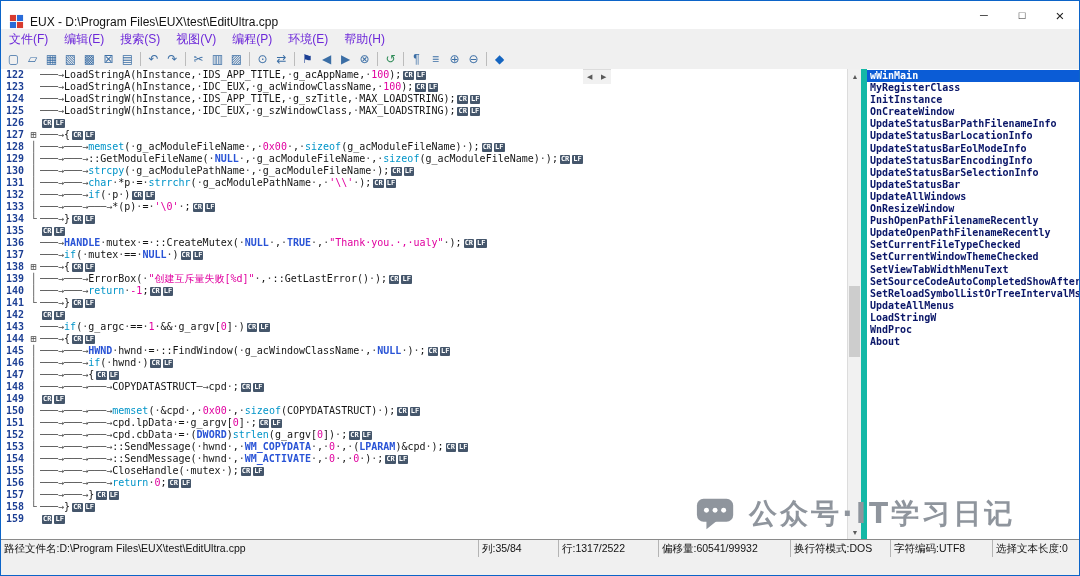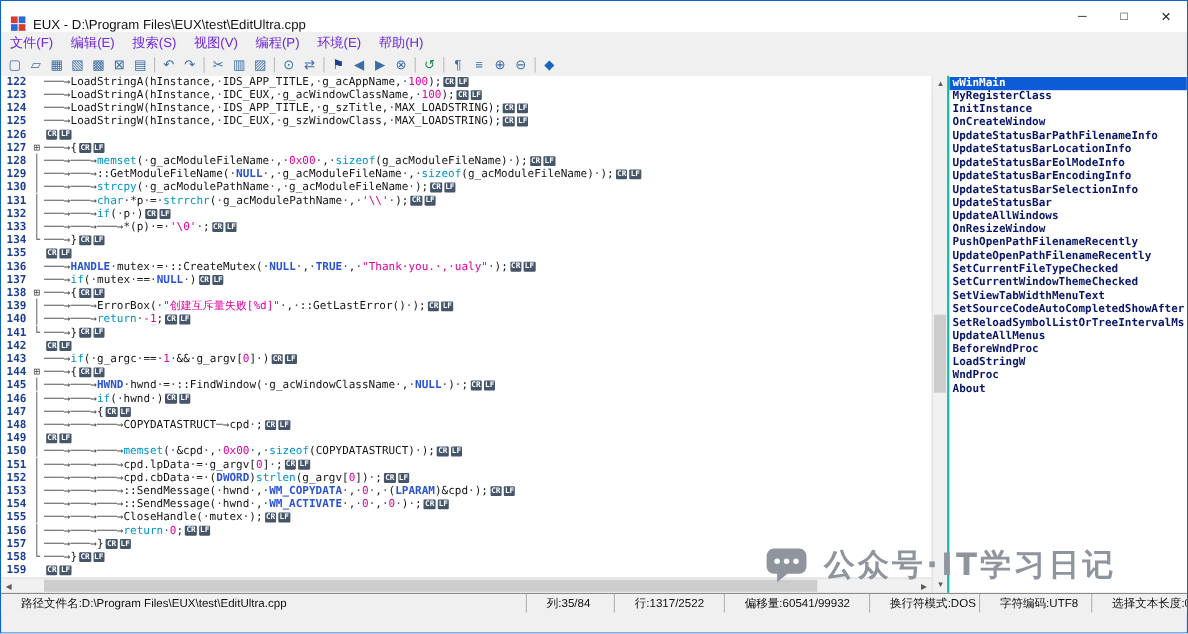--- a/index.html
+++ b/index.html
@@ -13,45 +13,45 @@
   .wbtn.close{font-size:15px}
   .menubar{height:20px;background:#f0f0f0;display:flex;align-items:center;flex:none}
   .menu-item{font-size:12px;padding:0 8px;height:100%;display:flex;align-items:center;color:#6d28d9}
   .toolbar{height:20px;background:#f0f0f0;display:flex;align-items:center;flex:none;padding-left:3px}
   .tbtn{width:19px;height:18px;display:flex;align-items:center;justify-content:center}
   .tglyph{font-size:12px;color:#3b6ea5;line-height:1}
   .tsep{width:1px;height:14px;background:#bcbcbc;margin:0 3px}
   .tabbar{height:18px;background:#e4e2e0;display:flex;align-items:flex-end;flex:none;padding-left:3px;border-bottom:1px solid #9a9a9a}
   .tab{background:#fff;border:1px solid #9a9a9a;border-bottom:none;font-size:11px;padding:1px 9px 2px;color:#111;white-space:nowrap}
   .main{height:470px;display:flex;flex:none;background:#fff}
-  .editor-col{flex:1;display:flex;flex-direction:column;min-width:0}
+  .editor-col{flex:1;display:flex;flex-direction:row;min-width:0}
   .code-area{height:456px;overflow:hidden;font-family:"DejaVu Sans Mono","Liberation Mono",monospace;font-size:10px;background:#fff}
   .code-line{display:flex;height:12px;line-height:12px;white-space:pre}
   .ln{width:26px;flex:none;text-align:right;padding-right:3px;color:#1c3f94;font-weight:bold}
   .fold{width:13px;flex:none;text-align:center;color:#4a4a4a;font-size:10px;line-height:12px}
   .lt{flex:1;min-width:0;overflow:hidden}
   .tok-p{color:#141414}
   .tok-k{color:#0094c8;font-weight:normal}
   .tok-m{color:#2953d6;font-weight:bold}
   .tok-s{color:#e0009f}
   .tok-n{color:#e0009f}
   .tok-w{color:#4a4a4a}
   .crlf{display:inline-block;background:#45566b;color:#fff;font-size:7px;line-height:9px;padding:0 1px;margin-left:2px;vertical-align:1px;border-radius:1px;font-weight:bold}
   .hscroll{height:14px;background:#f1f1f1;border-top:1px solid #dcdcdc;display:flex;flex:none}
   .sbtn{width:14px;height:14px;display:flex;align-items:center;justify-content:center;font-size:7px;color:#5a5a5a;background:#f1f1f1;flex:none}
   .htrack{flex:1;position:relative}
   .hthumb{position:absolute;left:3%;width:86%;top:1px;bottom:1px;background:#cdcdcd}
   .vscroll{width:14px;flex:none;background:#f1f1f1;border-left:1px solid #dcdcdc;display:flex;flex-direction:column}
   .vtrack{flex:1;position:relative}
   .vthumb{position:absolute;top:46%;height:16%;left:1px;right:1px;background:#cdcdcd}
-  .rightpanel{width:218px;flex:none;background:#fff;border-left:2px solid #14b8a6;font-family:"DejaVu Sans Mono","Liberation Mono",monospace;font-size:10px;font-weight:bold;color:#0a1668;overflow:hidden;padding-top:1px}
+  .rightpanel{width:218px;flex:none;background:#fff;border-left:6px solid #14b8a6;font-family:"DejaVu Sans Mono","Liberation Mono",monospace;font-size:10px;font-weight:bold;color:#0a1668;overflow:hidden;padding-top:1px}
   .fitem{height:12.1px;line-height:12.1px;padding-left:3px;white-space:nowrap;overflow:hidden}
   .fitem.selected{background:#0b5cd6;color:#fff}
   .statusbar{height:18px;background:#f0f0f0;border-top:1px solid #8a8a8a;display:flex;flex:none;font-size:10.5px;color:#111;overflow:hidden}
-  .sfield{display:flex;align-items:center;padding:0 18px;border-right:1px solid #b4b4b4;white-space:nowrap;overflow:hidden;flex:none}
+  .sfield{display:flex;align-items:center;padding:0 3px;border-right:1px solid #b4b4b4;white-space:nowrap;overflow:hidden;flex:none}
   [data-name="status-path"]{width:478px}
   [data-name="status-column"]{width:80px}
   [data-name="status-line"]{width:100px}
   [data-name="status-offset"]{width:132px}
   [data-name="status-eol-mode"]{width:100px}
   [data-name="status-encoding"]{width:102px}
   [data-name="status-selection-length"]{flex:1;border-right:none}
   .watermark{position:absolute;left:694px;top:494px;display:flex;align-items:center;gap:12px;z-index:10;pointer-events:none}
   .wm-text{font-size:28px;color:#8f959d;font-weight:700;letter-spacing:3px;font-family:"DejaVu Sans",sans-serif;white-space:nowrap}
 </style>
@@ -252,21 +252,20 @@
         <div class="fitem" data-name="function-list-item">UpdateAllWindows</div>
         <div class="fitem" data-name="function-list-item">OnResizeWindow</div>
         <div class="fitem" data-name="function-list-item">PushOpenPathFilenameRecently</div>
         <div class="fitem" data-name="function-list-item">UpdateOpenPathFilenameRecently</div>
         <div class="fitem" data-name="function-list-item">SetCurrentFileTypeChecked</div>
         <div class="fitem" data-name="function-list-item">SetCurrentWindowThemeChecked</div>
         <div class="fitem" data-name="function-list-item">SetViewTabWidthMenuText</div>
         <div class="fitem" data-name="function-list-item">SetSourceCodeAutoCompletedShowAfter</div>
         <div class="fitem" data-name="function-list-item">SetReloadSymbolListOrTreeIntervalMs</div>
         <div class="fitem" data-name="function-list-item">UpdateAllMenus</div>
-        <div class="fitem" data-name="function-list-item">BeforeWndProc</div>
         <div class="fitem" data-name="function-list-item">LoadStringW</div>
         <div class="fitem" data-name="function-list-item">WndProc</div>
         <div class="fitem" data-name="function-list-item">About</div>
       </div>
   </div>
 
   <div class="statusbar" data-name="statusbar">
       <div class="sfield" data-name="status-path">路径文件名:D:\Program Files\EUX\test\EditUltra.cpp</div>
       <div class="sfield" data-name="status-column">列:35/84</div>
       <div class="sfield" data-name="status-line">行:1317/2522</div>

